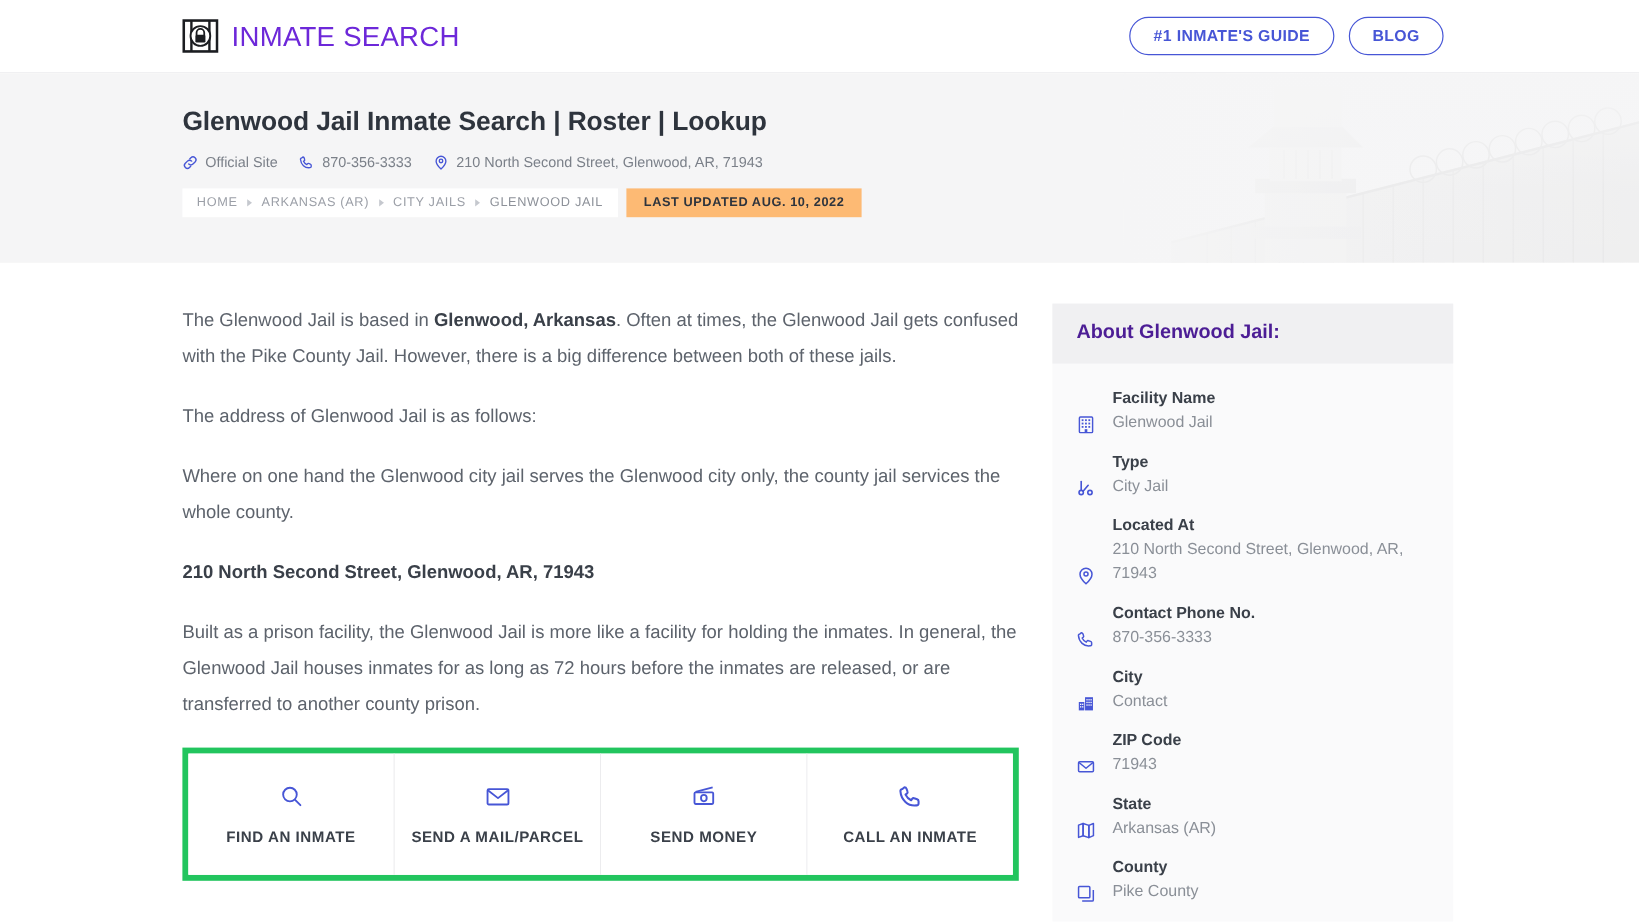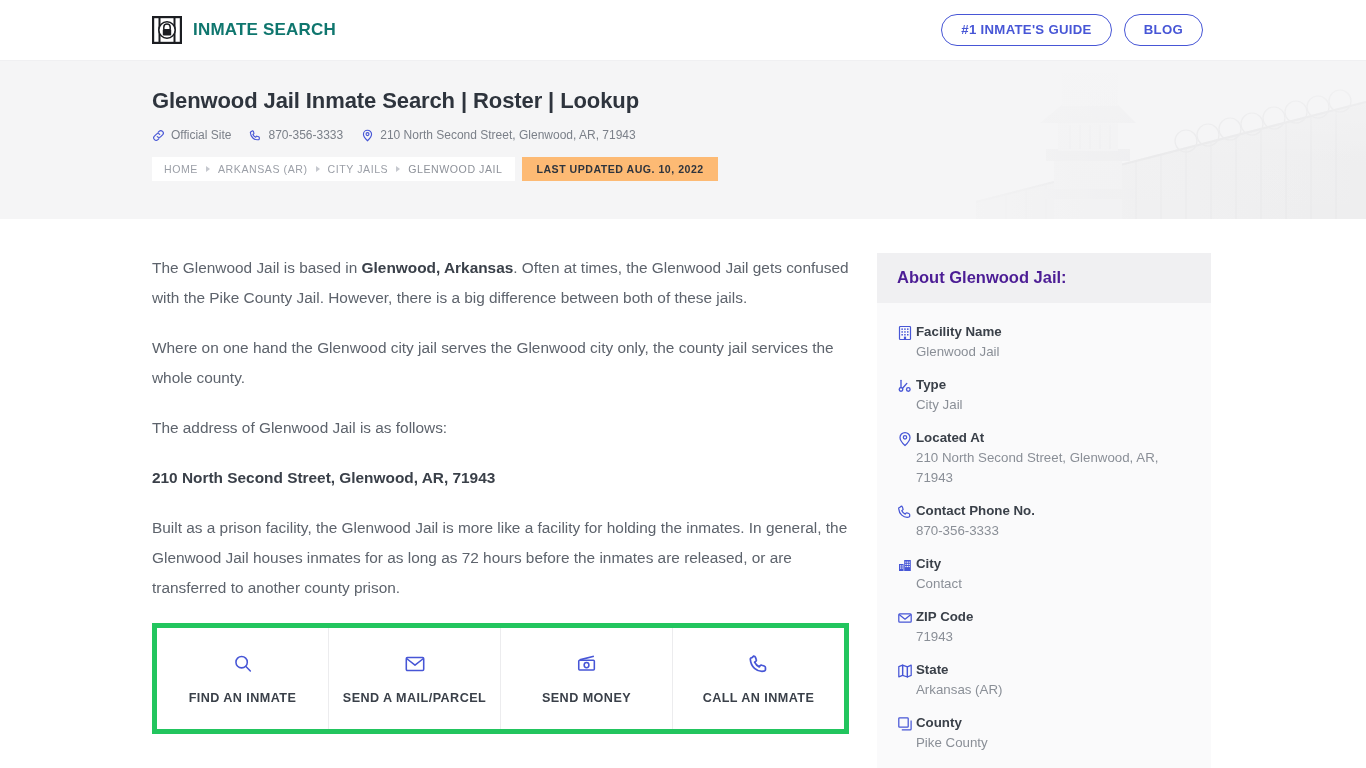--- a/index.html
+++ b/index.html
@@ -17,24 +17,24 @@
     background: #ffffff;
     border-bottom: 1px solid #f0f0f2;
     display: flex;
     align-items: center;
     padding: 0 163px 0 152px;
     position: relative;
   }
   .brand { display: flex; align-items: center; gap: 11px; }
   .brand-mark { width: 30px; height: 28px; display: block; }
   .brand-name {
-    font-size: 17px;
-    font-weight: 700;
+    font-size: 23px;
+    font-weight: 400;
     letter-spacing: 0.2px;
-    color: #0f766e;
+    color: #6d28d9;
     white-space: nowrap;
   }
   .header-actions {
     margin-left: auto;
     display: flex;
     align-items: center;
     gap: 12px;
   }
   .pill-btn {
     border: 1.3px solid #4756d6;
@@ -185,22 +185,23 @@
   .sidebar-header {
     background: #f0f0f2;
     padding: 15px 20px 16px;
     font-size: 16.5px;
     font-weight: 700;
     color: #4c1d95;
   }
   .sidebar-list { padding: 12px 20px 14px; }
   .info-row {
     display: flex;
+    gap: 11px;
     padding: 7px 0 6px;
-    align-items: flex-start;
+    align-items: flex-end;
   }
   .info-icon { width: 19px; flex: 0 0 19px; padding-top: 3px; }
   .info-icon svg { display: block; }
   .info-text { flex: 1; min-width: 0; }
   .info-label {
     font-size: 13.3px;
     font-weight: 700;
     color: #3a4049;
     line-height: 19px;
   }
@@ -343,22 +344,22 @@
       </nav>
       <div class="updated-badge">LAST UPDATED AUG. 10, 2022</div>
     </div>
   </div>
 </section>
 
 <div class="page-body">
 
   <main class="content">
     <p>The Glenwood Jail is based in <strong>Glenwood, Arkansas</strong>. Often at times, the Glenwood Jail gets confused with the Pike County Jail. However, there is a big difference between both of these jails.</p>
+    <p>The address of Glenwood Jail is as follows:</p>
     <p>Where on one hand the Glenwood city jail serves the Glenwood city only, the county jail services the whole county.</p>
-    <p>The address of Glenwood Jail is as follows:</p>
     <p class="addr-line">210 North Second Street, Glenwood, AR, 71943</p>
     <p>Built as a prison facility, the Glenwood Jail is more like a facility for holding the inmates. In general, the Glenwood Jail houses inmates for as long as 72 hours before the inmates are released, or are transferred to another county prison.</p>
 
     <div class="action-tiles">
       <div class="tile">
         <div class="tile-icon">
           <svg width="22" height="22" viewBox="0 0 24 24" fill="none" stroke="#4756d6" stroke-width="1.7" stroke-linecap="round">
             <circle cx="10.5" cy="10" r="6.2"></circle>
               <line x1="15.2" y1="14.8" x2="20" y2="19.6"></line>
           </svg>

